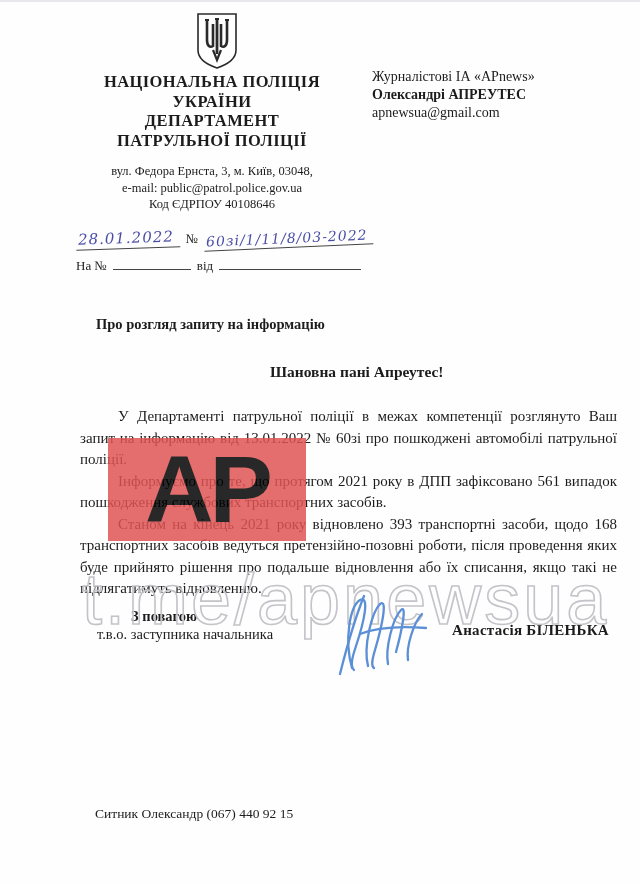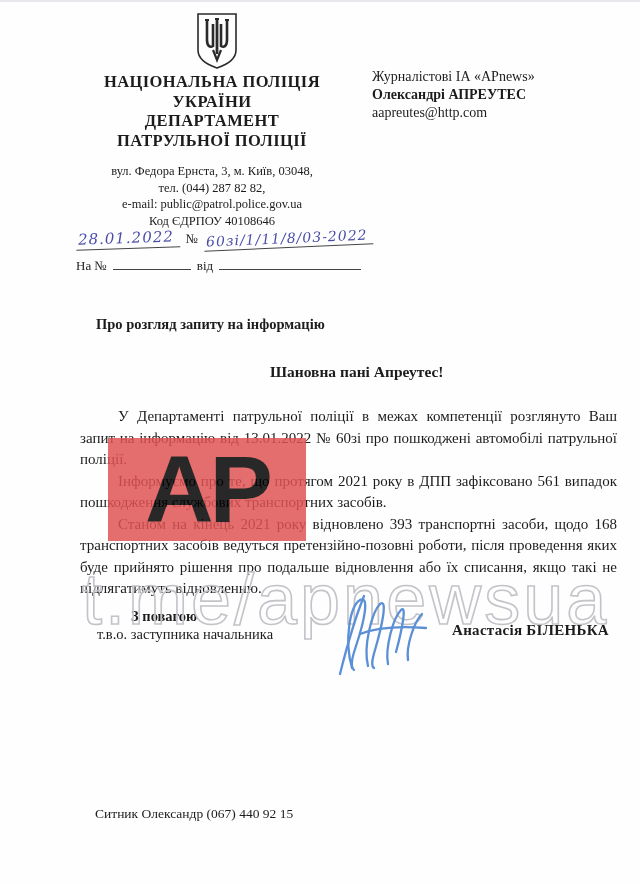--- a/index.html
+++ b/index.html
@@ -73,38 +73,37 @@
 
   <div class="abs org">
     <div>НАЦІОНАЛЬНА ПОЛІЦІЯ</div>
     <div>УКРАЇНИ</div>
     <div>ДЕПАРТАМЕНТ</div>
     <div>ПАТРУЛЬНОЇ ПОЛІЦІЇ</div>
   </div>
 
   <div class="abs addr">
     <div>вул. Федора Ернста, 3, м. Київ, 03048,</div>
-    <div>тел. (044) 287 82 82,</div>
     <div>e-mail: public@patrol.police.gov.ua</div>
     <div>Код ЄДРПОУ 40108646</div>
   </div>
 
   <div class="abs refline">
     <span class="hand hand-date">28.01.2022</span>
     <span class="no-sign">№</span>
     <span class="hand hand-num">60зі/1/11/8/03-2022</span>
   </div>
   <div class="abs naline">
     <span>На №</span><span class="blank blank-a"></span><span>від</span><span class="blank blank-b"></span>
   </div>
 
   <div class="abs recipient">
     <div>Журналістові ІА «APnews»</div>
     <div class="bold">Олександрі АПРЕУТЕС</div>
-    <div>aapreutes@http.com</div>
+    <div>apnewsua@gmail.com</div>
   </div>
 
   <div class="abs subject">Про розгляд запиту на інформацію</div>
 
   <div class="abs salutation">Шановна пані Апреутес!</div>
 
   <div class="abs body-text">
     <p>У Департаменті патрульної поліції в межах компетенції розглянуто Ваш запит на інформацію від 13.01.2022 № 60зі про пошкоджені автомобілі патрульної поліції.</p>
     <p>Інформуємо про те, що протягом 2021 року в ДПП зафіксовано 561 випадок пошкодження службових транспортних засобів.</p>
     <p>Станом на кінець 2021 року відновлено 393 транспортні засоби, щодо 168 транспортних засобів ведуться претензійно-позовні роботи, після проведення яких буде прийнято рішення про подальше відновлення або їх списання, якщо такі не підлягатимуть відновленню.</p>

